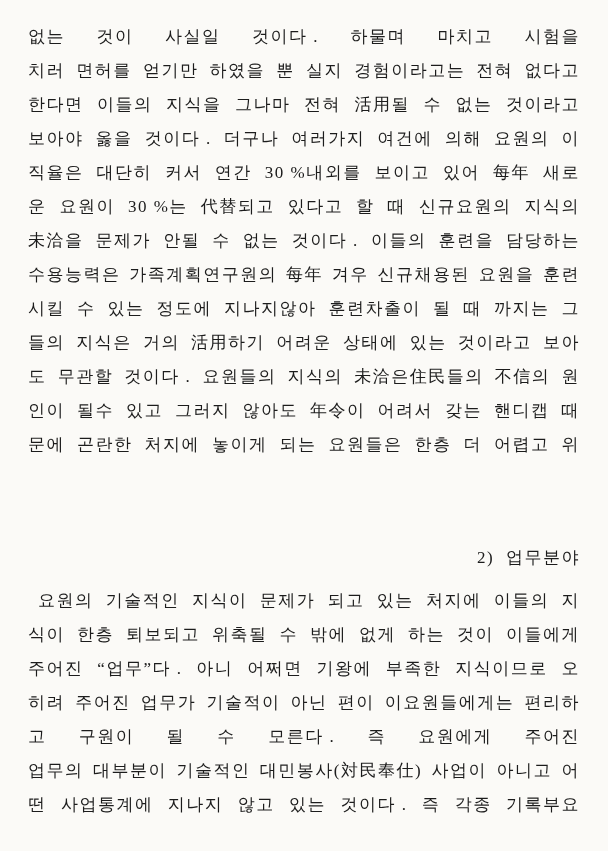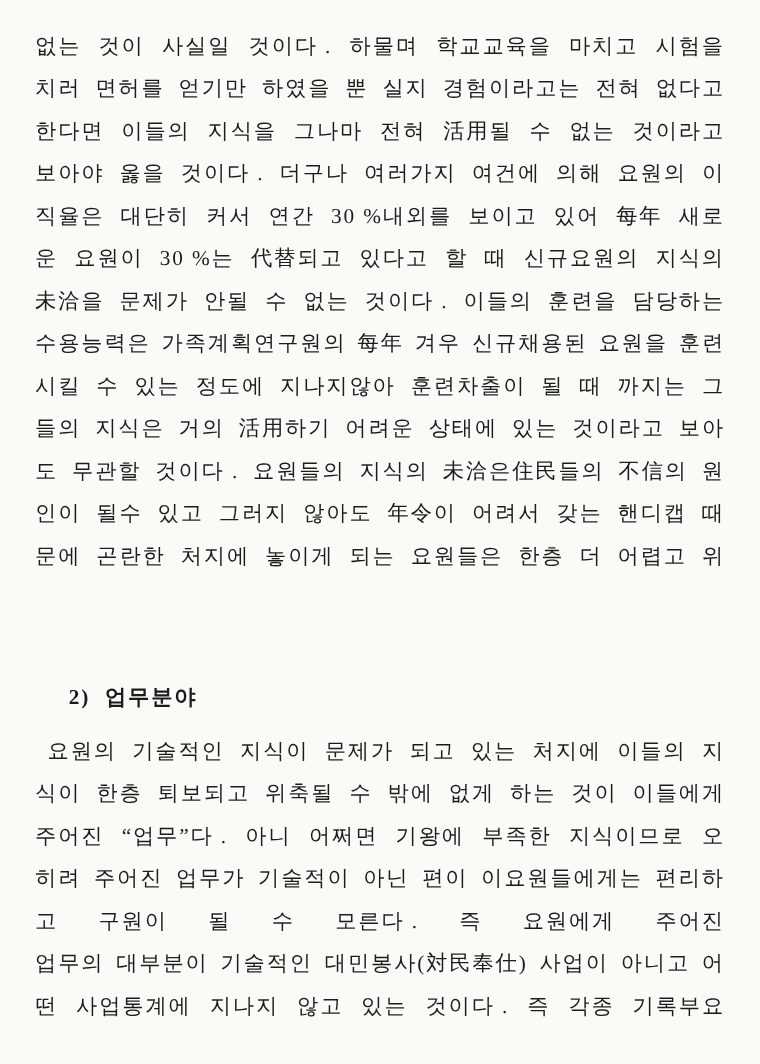--- a/index.html
+++ b/index.html
@@ -42,25 +42,26 @@
   }
   .line.left {
     display: block;
     word-spacing: 10px;
   }
   .line.indent1 {
     padding-left: 10px;
   }
   .heading-line {
     font-size: 17px;
-    font-weight: 700;
+    font-weight: 400;
     letter-spacing: 1.5px;
     line-height: 30px;
     word-spacing: 6px;
     white-space: nowrap;
+    text-align: right;
   }
   .page-number {
     position: absolute;
     top: 818px;
     left: 0;
     width: 608px;
     text-align: right;
     font-size: 16px;
     font-weight: 600;
     letter-spacing: 3px;
@@ -72,21 +73,20 @@
 
 <div class="page">
 
   <div class="textblock" id="paragraph1">
     <div class="line" data-justify="true">
         <span>없는</span>
         <span>것이</span>
         <span>사실일</span>
         <span>것이다&nbsp;.</span>
         <span>하물며</span>
-        <span>학교교육을</span>
         <span>마치고</span>
         <span>시험을</span>
       </div>
     <div class="line" data-justify="true">
         <span>치러</span>
         <span>면허를</span>
         <span>얻기만</span>
         <span>하였을</span>
         <span>뿐</span>
         <span>실지</span>

